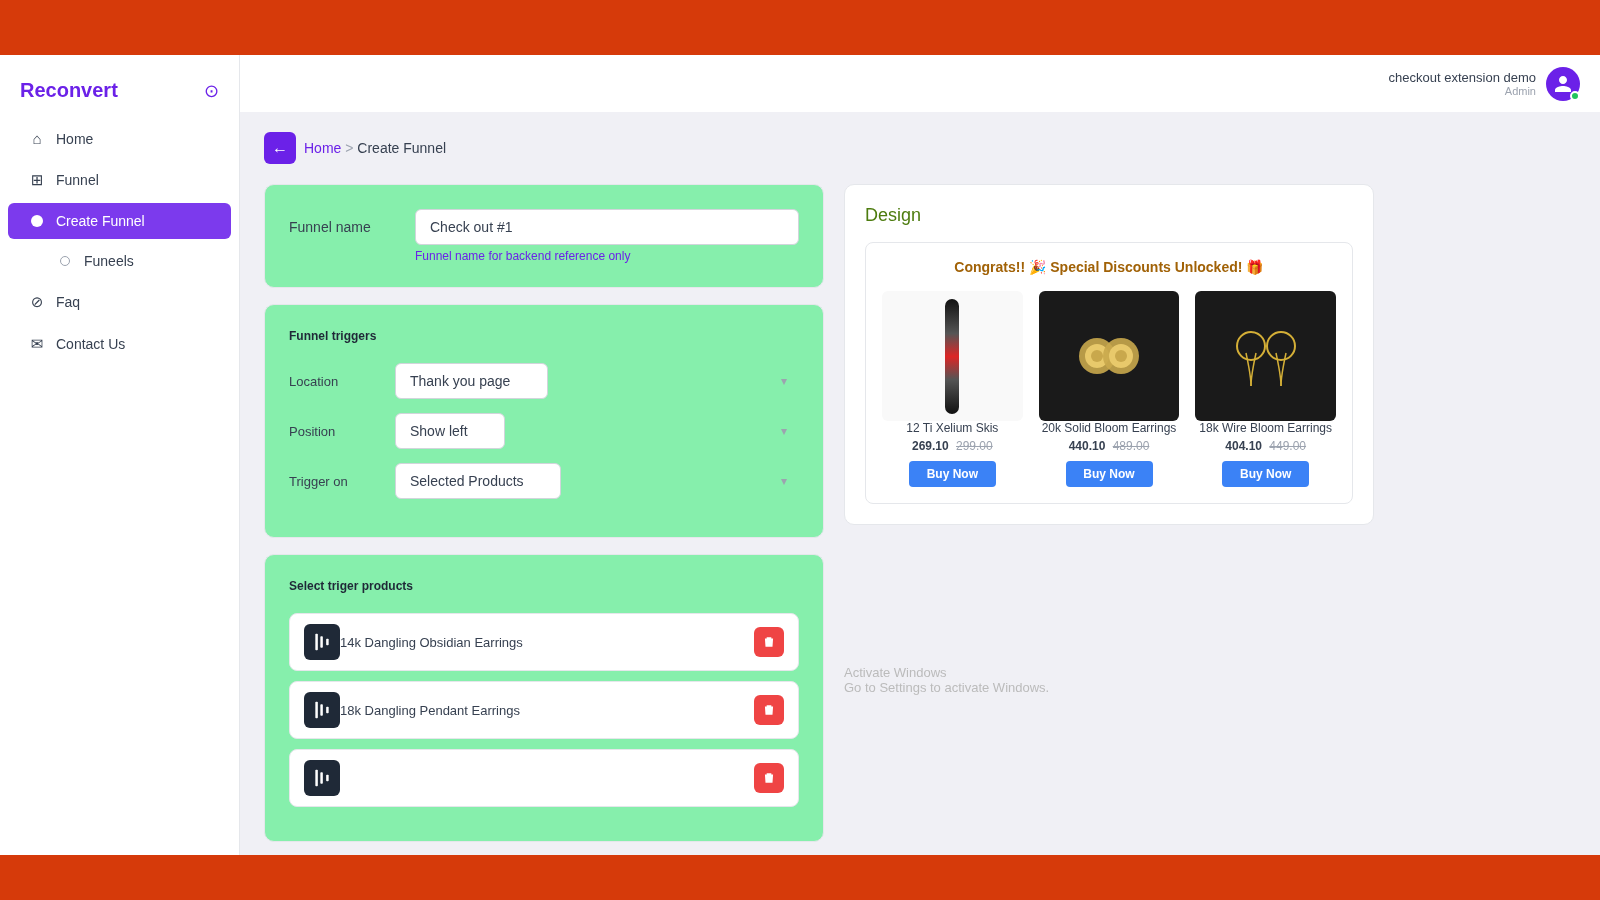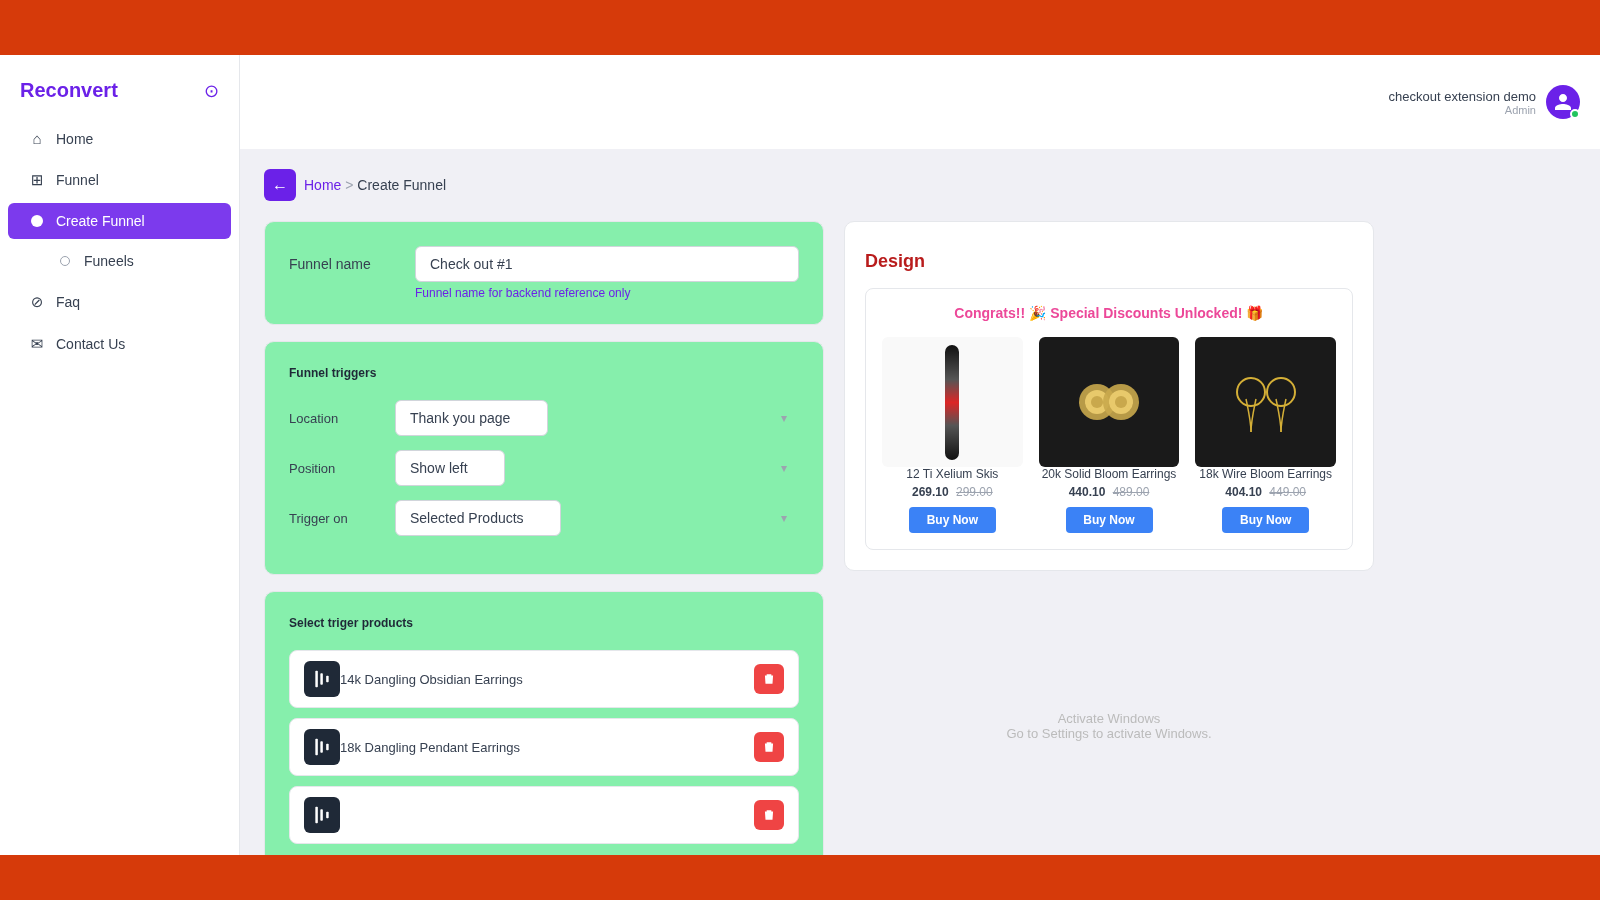--- a/index.html
+++ b/index.html
@@ -52,34 +52,34 @@
 
     .product-item { display: flex; align-items: center; justify-content: space-between; padding: 10px 14px; border: 1px solid #e5e7eb; border-radius: 8px; margin-bottom: 10px; background: #fff; }
     .product-left { display: flex; align-items: center; gap: 0; }
     .product-thumb { width: 36px; height: 36px; background: #1f2937; border-radius: 6px; display: flex; align-items: center; justify-content: center; }
     .product-name-text { font-size: 13px; color: #374151; }
     .delete-btn { background: #ef4444; color: #fff; border: none; border-radius: 6px; width: 30px; height: 30px; cursor: pointer; display: flex; align-items: center; justify-content: center; font-size: 14px; }
 
     
     .right-panel { width: 530px; }
     .design-card { background: #fff; border-radius: 10px; padding: 20px; border: 1px solid #e5e7eb; }
-    .design-title { font-size: 18px; font-weight: 700; color: #b91c1c; margin-bottom: 16px; margin-top: 9px; }
+    .design-title { font-size: 18px; font-weight: 400; color: #4d7c0f; margin-bottom: 16px; }
     .design-preview { border: 1px solid #e5e7eb; border-radius: 8px; padding: 16px; }
-    .congrats-banner { text-align: center; font-size: 14px; font-weight: 600; color: #ec4899; margin-bottom: 16px; }
+    .congrats-banner { text-align: center; font-size: 14px; font-weight: 600; color: #a16207; margin-bottom: 16px; }
     .products-grid { display: flex; gap: 16px; justify-content: center; }
     .product-card { text-align: center; width: 150px; }
     .product-img-ski { background: #f9f9f9; border-radius: 6px; height: 130px; display: flex; align-items: center; justify-content: center; overflow: hidden; }
     .product-img-dark { background: #1a1a1a; border-radius: 6px; height: 130px; display: flex; align-items: center; justify-content: center; }
     .product-title-preview { font-size: 12px; color: #374151; font-weight: 500; margin-bottom: 4px; }
     .product-prices { font-size: 12px; margin-bottom: 8px; }
     .price-new { color: #374151; font-weight: 600; }
     .price-old { color: #9ca3af; text-decoration: line-through; margin-left: 4px; }
     .buy-btn { background: #3b82f6; color: #fff; border: none; border-radius: 4px; padding: 6px 16px; font-size: 12px; font-weight: 600; cursor: pointer; width: 87px; }
 
-    .top-white-bar { background: #fff; height: 94px; display: flex; align-items: center; padding: 16px 20px; }
+    .top-white-bar { background: #fff; height: 57px; display: flex; align-items: center; padding: 16px 20px; }
   </style>
 </head>
 <body>
 
 <div class="top-bar"></div>
 
 <div class="layout">
 
   <div class="sidebar">
     <div class="sidebar-brand">
@@ -312,21 +312,21 @@
                     <span class="price-new">404.10</span>
                     <span class="price-old">449.00</span>
                   </div>
                   <button class="buy-btn">Buy Now</button>
                 </div>
 
               </div>
             </div>
           </div>
 
-          <div style="margin-top: 140px; text-align:center; color:#bbb; font-size:13px;">
+          <div style="margin-top: 140px; text-align:left; color:#bbb; font-size:13px;">
             <div>Activate Windows</div>
             <div>Go to Settings to activate Windows.</div>
           </div>
         </div>
       </div>
     </div>
   </div>
 </div>
 
 <div class="bottom-bar"></div>

